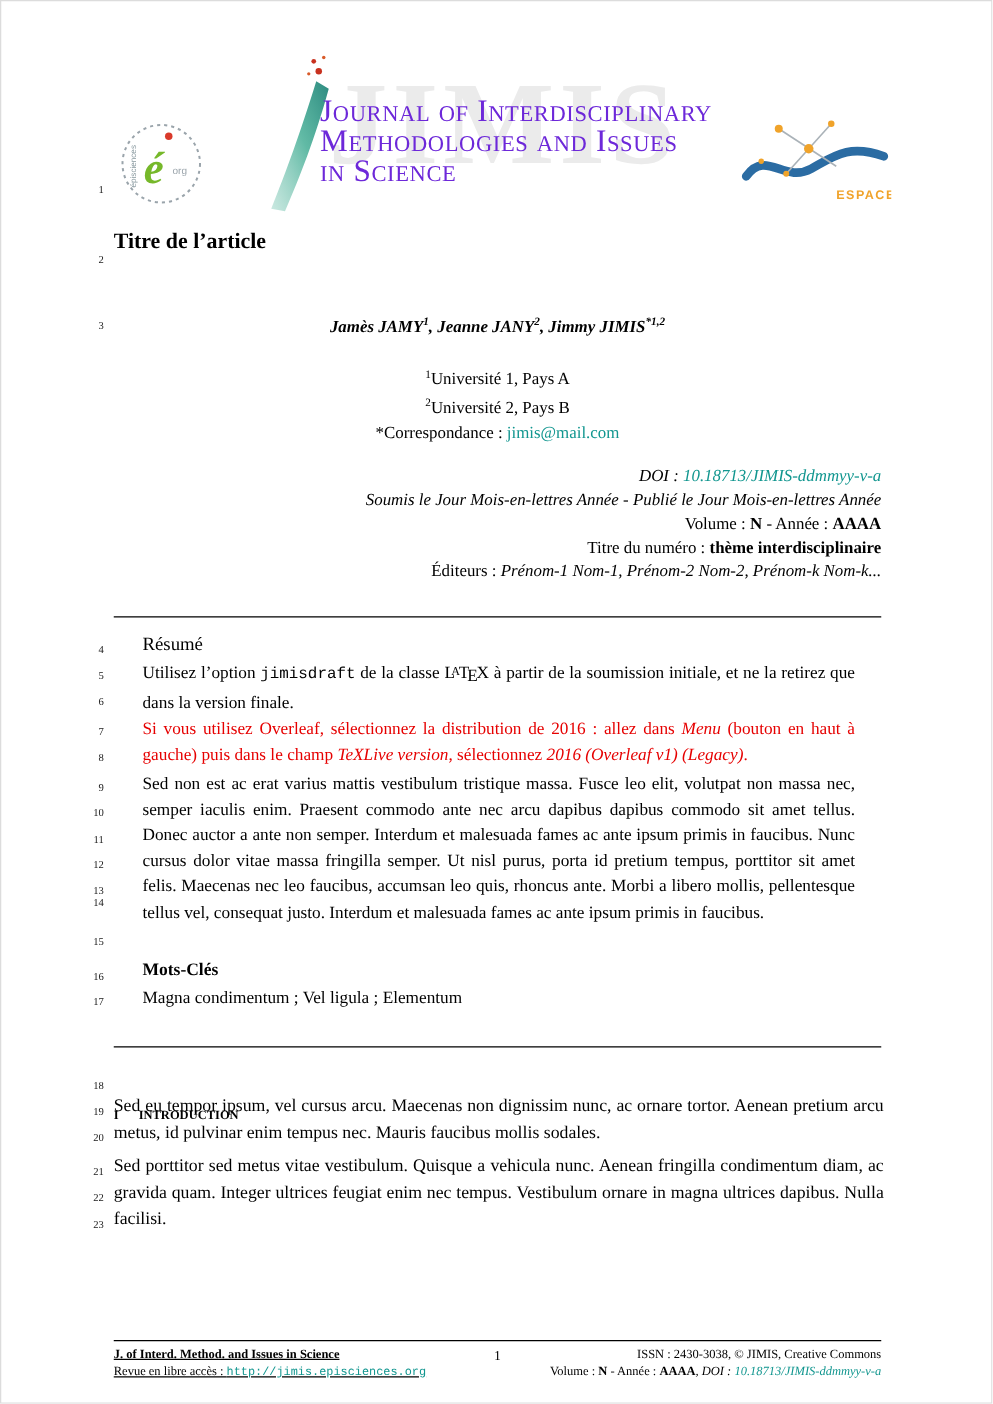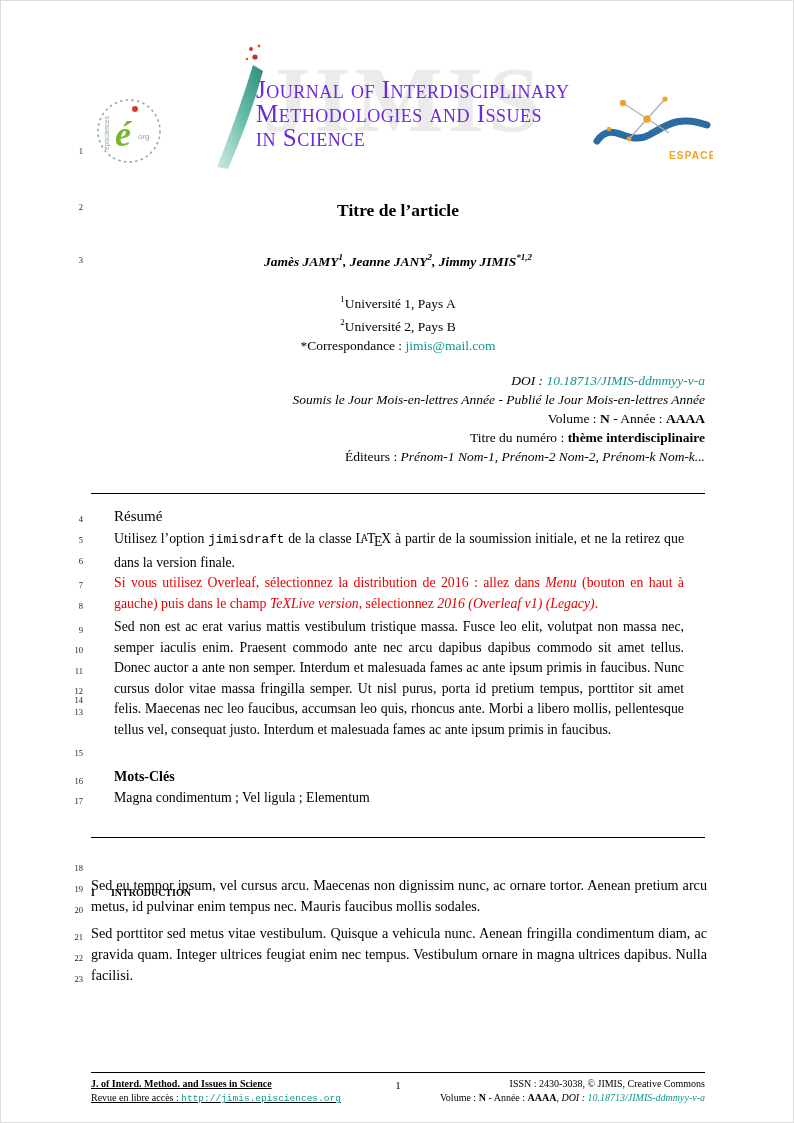--- a/index.html
+++ b/index.html
@@ -16,21 +16,21 @@
   .journal-title { position:absolute; left:255px; top:77px; width:330px; text-align:left; font-variant:small-caps; font-size:25px; line-height:24px; color:#6d28d9; letter-spacing:.5px; z-index:1; }
   .logo-episciences { position:absolute; left:93px; top:95px; }
   .epi-e { font-size:36px; font-weight:bold; fill:#76b82a; font-style:italic; font-family:"Liberation Serif", serif; }
   .epi-name { font-size:6.5px; fill:#8a9aa0; font-family:"Liberation Sans", sans-serif; }
   .epi-org { font-size:8px; fill:#9aa4ab; font-family:"Liberation Sans", sans-serif; }
   .logo-brush { position:absolute; left:210px; top:40px; z-index:1; }
   .logo-espace { position:absolute; left:592px; top:88px; z-index:1; }
   .espace-label { font-size:10px; font-weight:bold; fill:#f0a32a; letter-spacing:1.2px; font-family:"Liberation Sans", sans-serif; }
 
   
-  .article-title { position:absolute; left:90px; top:199px; width:614px; text-align:center; font-size:17.5px; font-weight:bold; }
+  .article-title { position:absolute; left:90px; top:181px; width:614px; text-align:left; font-size:17.5px; font-weight:bold; }
   .authors { position:absolute; left:90px; top:251px; width:614px; text-align:center; font-size:13.5px; font-weight:bold;font-style:italic; }
   .authors sup, .affiliations sup { font-size:9px; }
   .affiliations { position:absolute; left:90px; top:289px; width:614px; text-align:center; font-size:13.5px; line-height:18px; }
   .correspondence { position:absolute; left:90px; top:337px; width:614px; text-align:center; font-size:13.5px; }
   .meta { position:absolute; left:90px; top:370px; width:614px; text-align:right; font-size:13.5px; line-height:19px; }
   .it { font-style:italic; }
   b { font-weight:bold; }
   .link { color:var(--link); text-decoration:none; cursor:pointer; }
 
   .rule { position:absolute; left:90px; width:614px; height:1px; background:#000; }
@@ -76,21 +76,21 @@
       <div class="lineno" style="top: 513px;">4</div>
       <div class="lineno" style="top: 534px;">5</div>
       <div class="lineno" style="top: 555px;">6</div>
       <div class="lineno" style="top: 579px;">7</div>
       <div class="lineno" style="top: 600px;">8</div>
       <div class="lineno" style="top: 624px;">9</div>
       <div class="lineno" style="top: 644px;">10</div>
       <div class="lineno" style="top: 665px;">11</div>
       <div class="lineno" style="top: 685px;">12</div>
       <div class="lineno" style="top: 706px;">13</div>
-      <div class="lineno" style="top: 694px;">14</div>
+      <div class="lineno" style="top: 716px;">14</div>
       <div class="lineno" style="top: 747px;">15</div>
       <div class="lineno" style="top: 775px;">16</div>
       <div class="lineno" style="top: 795px;">17</div>
       <div class="lineno" style="top: 862px;">18</div>
       <div class="lineno" style="top: 883px;">19</div>
       <div class="lineno" style="top: 904px;">20</div>
       <div class="lineno" style="top: 931px;">21</div>
       <div class="lineno" style="top: 952px;">22</div>
       <div class="lineno" style="top: 973px;">23</div>
     </div>

